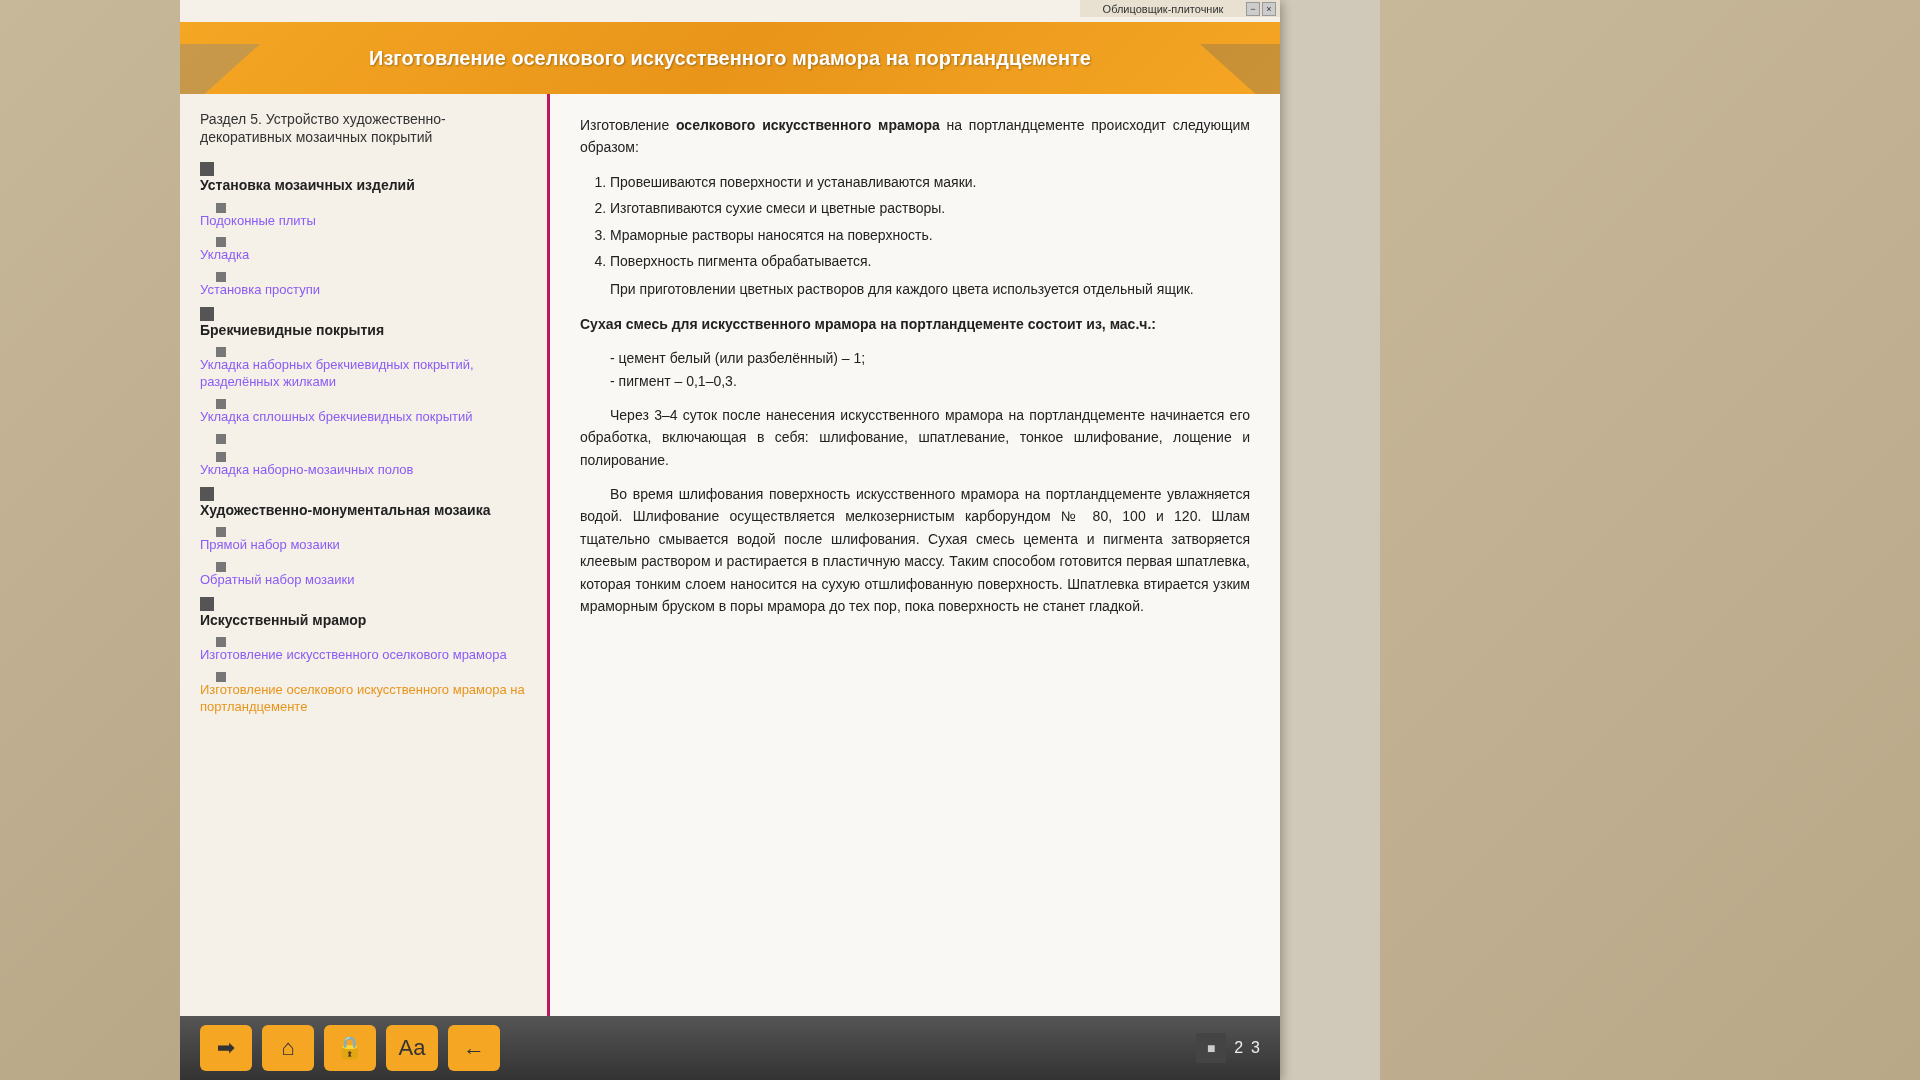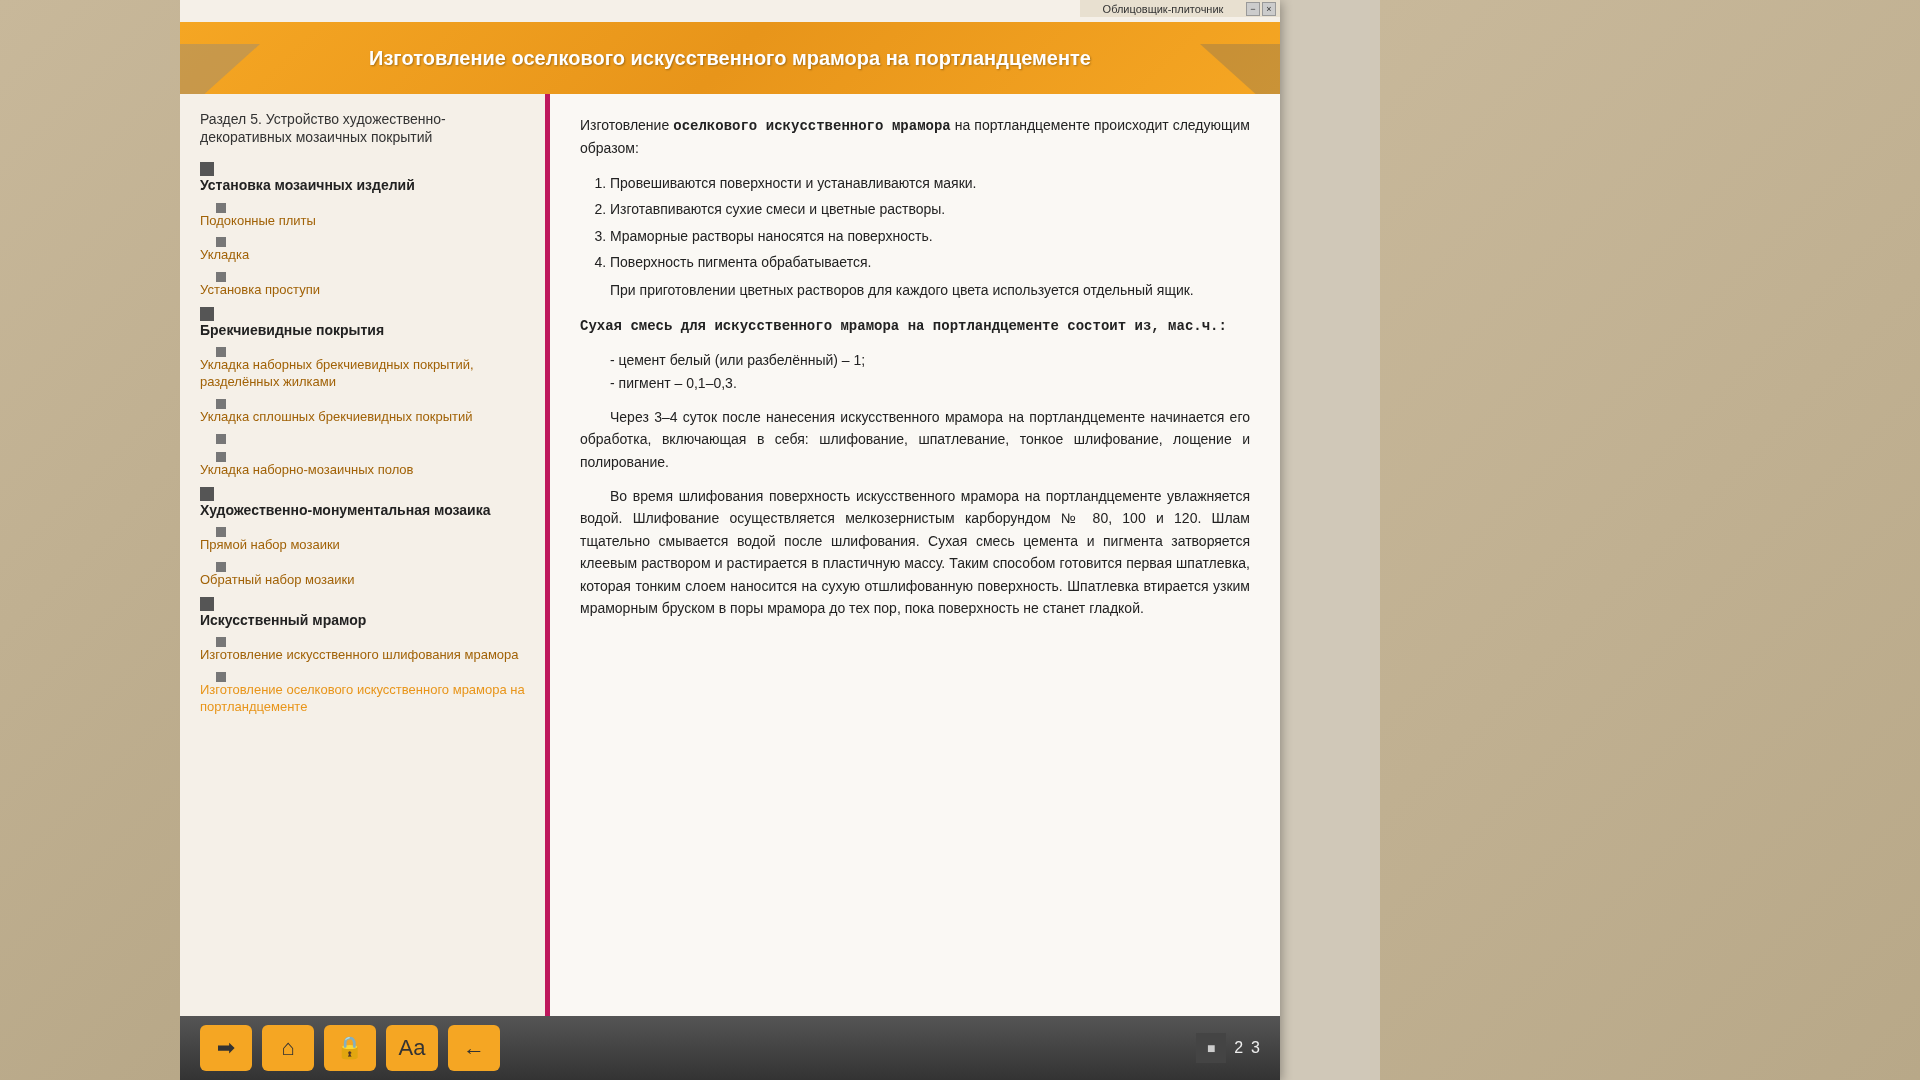--- a/index.html
+++ b/index.html
@@ -101,21 +101,21 @@
       display: flex;
     }
 
     
     .sidebar {
       width: 370px;
       min-width: 370px;
       padding: 16px 16px 16px 20px;
       background: #f5f0e8;
       overflow-y: auto;
-      border-right: 5px solid #be185d;
+      border-right: 3px solid #be185d;
     }
 
     .sidebar-section-title {
       font-size: 14px;
       color: #333;
       margin-bottom: 14px;
       line-height: 1.3;
     }
 
     .nav-item {
@@ -137,21 +137,21 @@
     .nav-bullet.small {
       width: 10px;
       height: 10px;
       min-width: 10px;
       background: #777;
       margin-left: 16px;
     }
 
     .nav-item-text {
       font-size: 13px;
-      color: #a16207;
+      color: #8b5cf6;
       line-height: 1.3;
     }
     .nav-item-text.active {
       color: #e8951a;
     }
     .nav-item-text.level1 {
       font-size: 14px;
       font-weight: bold;
       color: #222;
     }
@@ -166,21 +166,20 @@
 
     .content-text {
       font-size: 14px;
       color: #222;
       line-height: 1.6;
       text-align: justify;
     }
 
     .content-text .bold-phrase {
       font-weight: bold;
-      font-family: Liberation Mono, monospace;
     }
 
     .content-text p {
       margin-bottom: 12px;
       text-indent: 30px;
     }
     .content-text p.no-indent {
       text-indent: 0;
     }
 
@@ -329,21 +328,21 @@
           <div class="nav-item">
             <div class="nav-bullet small"></div>
             <span class="nav-item-text">Обратный набор мозаики</span>
           </div>
           <div class="nav-item">
             <div class="nav-bullet"></div>
             <span class="nav-item-text level1">Искусственный мрамор</span>
           </div>
           <div class="nav-item">
             <div class="nav-bullet small"></div>
-            <span class="nav-item-text">Изготовление искусственного шлифования мрамора</span>
+            <span class="nav-item-text">Изготовление искусственного оселкового мрамора</span>
           </div>
           <div class="nav-item">
             <div class="nav-bullet small"></div>
             <span class="nav-item-text active">Изготовление оселкового искусственного мрамора на портландцементе</span>
           </div>
         </div>
     </div>
 
     <div class="content-area">
       <div class="content-text">

